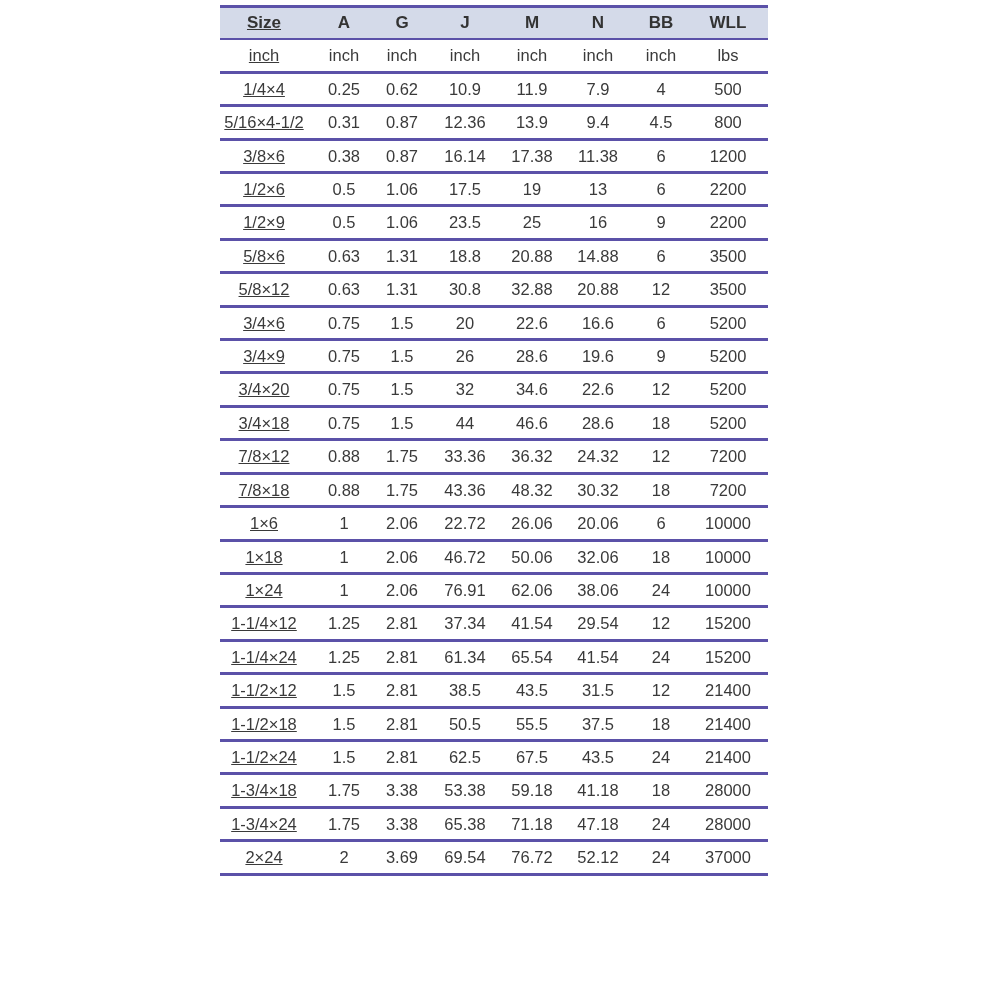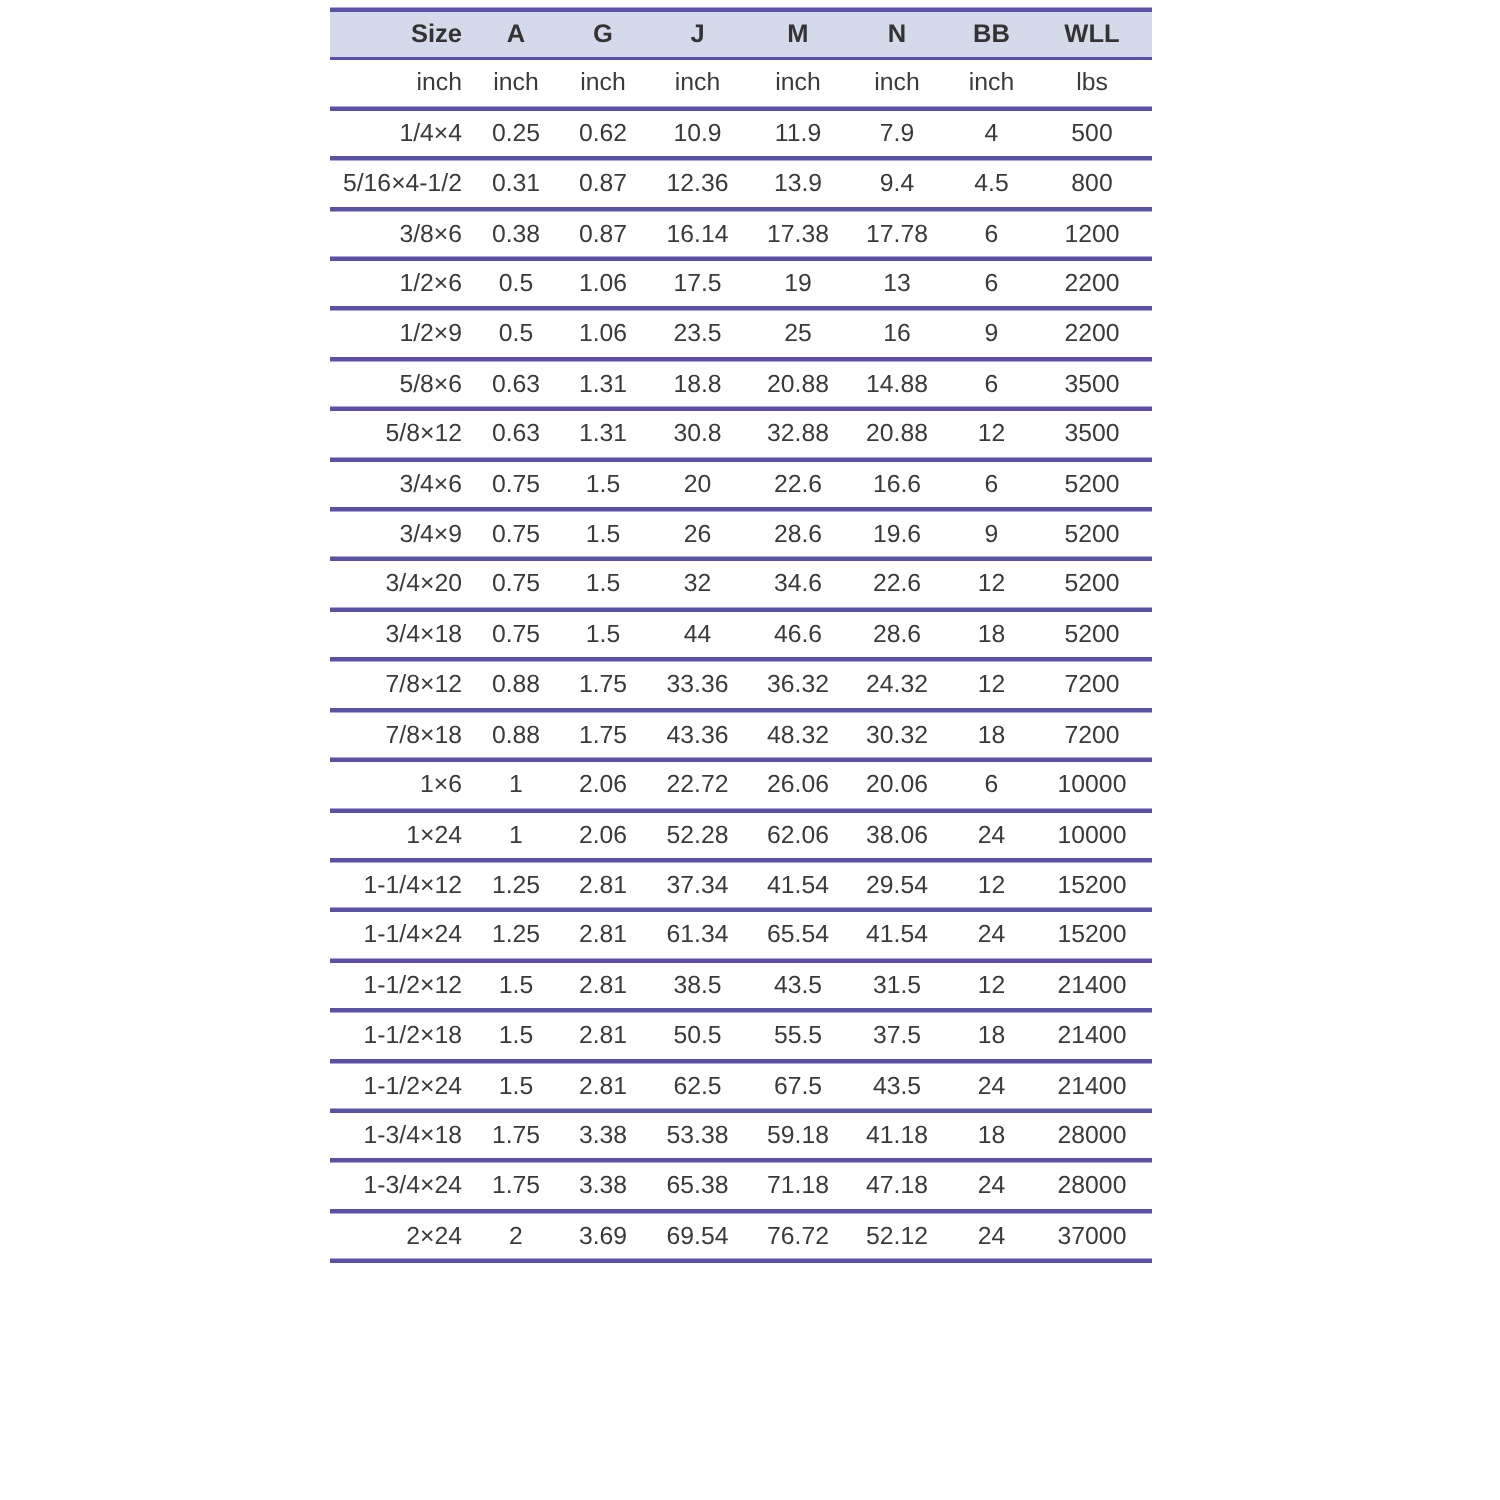--- a/index.html
+++ b/index.html
@@ -60,22 +60,23 @@
     color: #3a3a3a;
   }
   table#spec-table tbody tr td {
     border-top: 3px solid #5b51a8;
   }
   table#spec-table tbody tr:last-child td {
     border-bottom: 3px solid #5b51a8;
   }
   table#spec-table th.col-size,
   table#spec-table td.col-size {
-    text-align: right;
+    text-align: center;
     padding-right: 10px;
+    text-decoration: underline;
   }
 </style>
 </head>
 <body>
 
 <div id="spec-table-wrap">
   <table id="spec-table">
     <colgroup>
       <col class="c-size">
         <col class="c-a">
@@ -128,21 +129,21 @@
           <td class="col-n">9.4</td>
           <td class="col-bb">4.5</td>
           <td class="col-wll">800</td>
         </tr>
         <tr>
           <td class="col-size">3/8×6</td>
           <td class="col-a">0.38</td>
           <td class="col-g">0.87</td>
           <td class="col-j">16.14</td>
           <td class="col-m">17.38</td>
-          <td class="col-n">17.78</td>
+          <td class="col-n">11.38</td>
           <td class="col-bb">6</td>
           <td class="col-wll">1200</td>
         </tr>
         <tr>
           <td class="col-size">1/2×6</td>
           <td class="col-a">0.5</td>
           <td class="col-g">1.06</td>
           <td class="col-j">17.5</td>
           <td class="col-m">19</td>
           <td class="col-n">13</td>
@@ -243,24 +244,34 @@
           <td class="col-size">1×6</td>
           <td class="col-a">1</td>
           <td class="col-g">2.06</td>
           <td class="col-j">22.72</td>
           <td class="col-m">26.06</td>
           <td class="col-n">20.06</td>
           <td class="col-bb">6</td>
           <td class="col-wll">10000</td>
         </tr>
         <tr>
+          <td class="col-size">1×18</td>
+          <td class="col-a">1</td>
+          <td class="col-g">2.06</td>
+          <td class="col-j">46.72</td>
+          <td class="col-m">50.06</td>
+          <td class="col-n">32.06</td>
+          <td class="col-bb">18</td>
+          <td class="col-wll">10000</td>
+        </tr>
+        <tr>
           <td class="col-size">1×24</td>
           <td class="col-a">1</td>
           <td class="col-g">2.06</td>
-          <td class="col-j">52.28</td>
+          <td class="col-j">76.91</td>
           <td class="col-m">62.06</td>
           <td class="col-n">38.06</td>
           <td class="col-bb">24</td>
           <td class="col-wll">10000</td>
         </tr>
         <tr>
           <td class="col-size">1-1/4×12</td>
           <td class="col-a">1.25</td>
           <td class="col-g">2.81</td>
           <td class="col-j">37.34</td>

